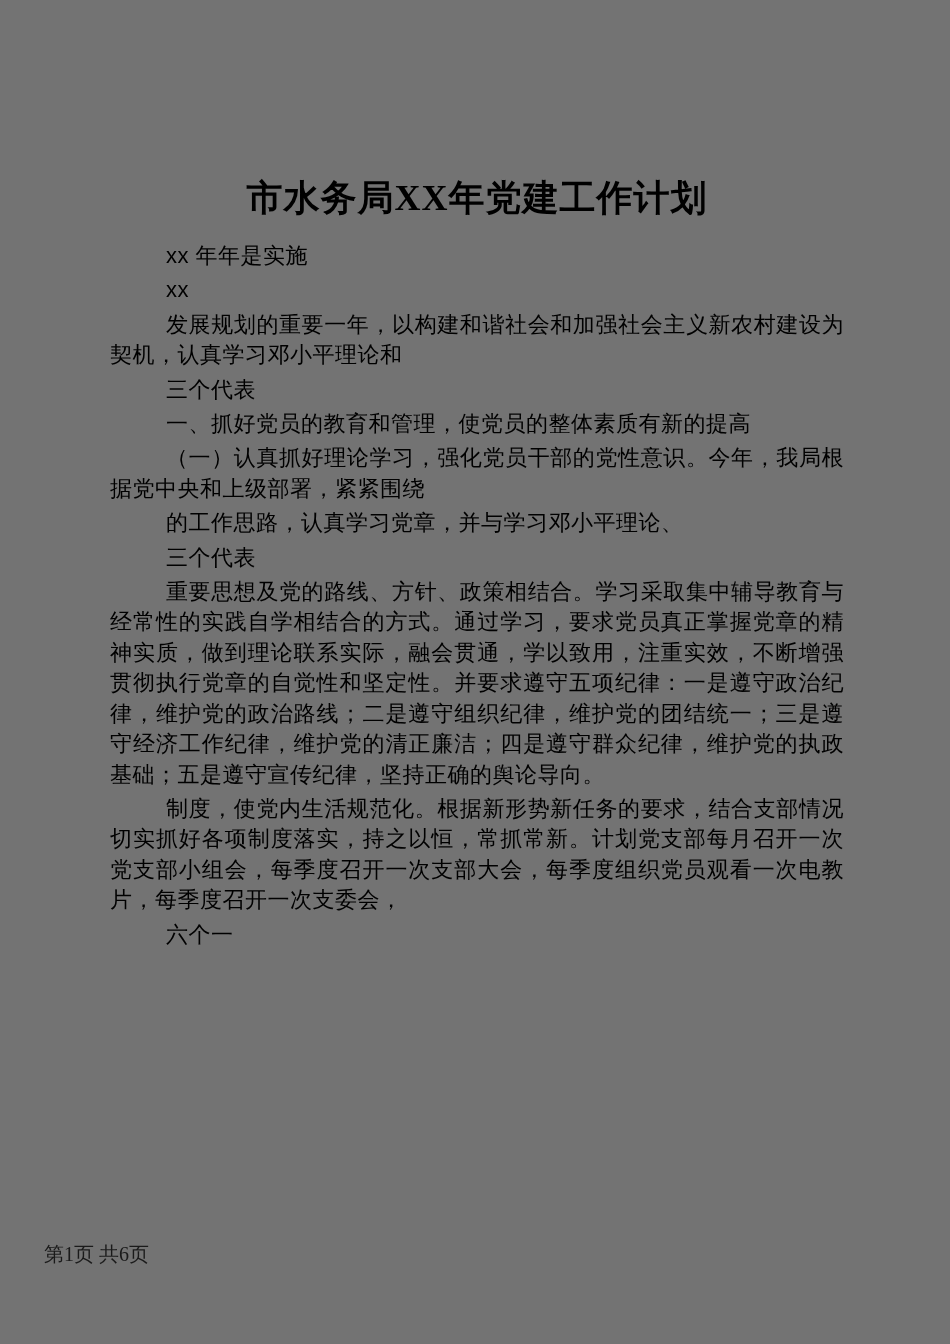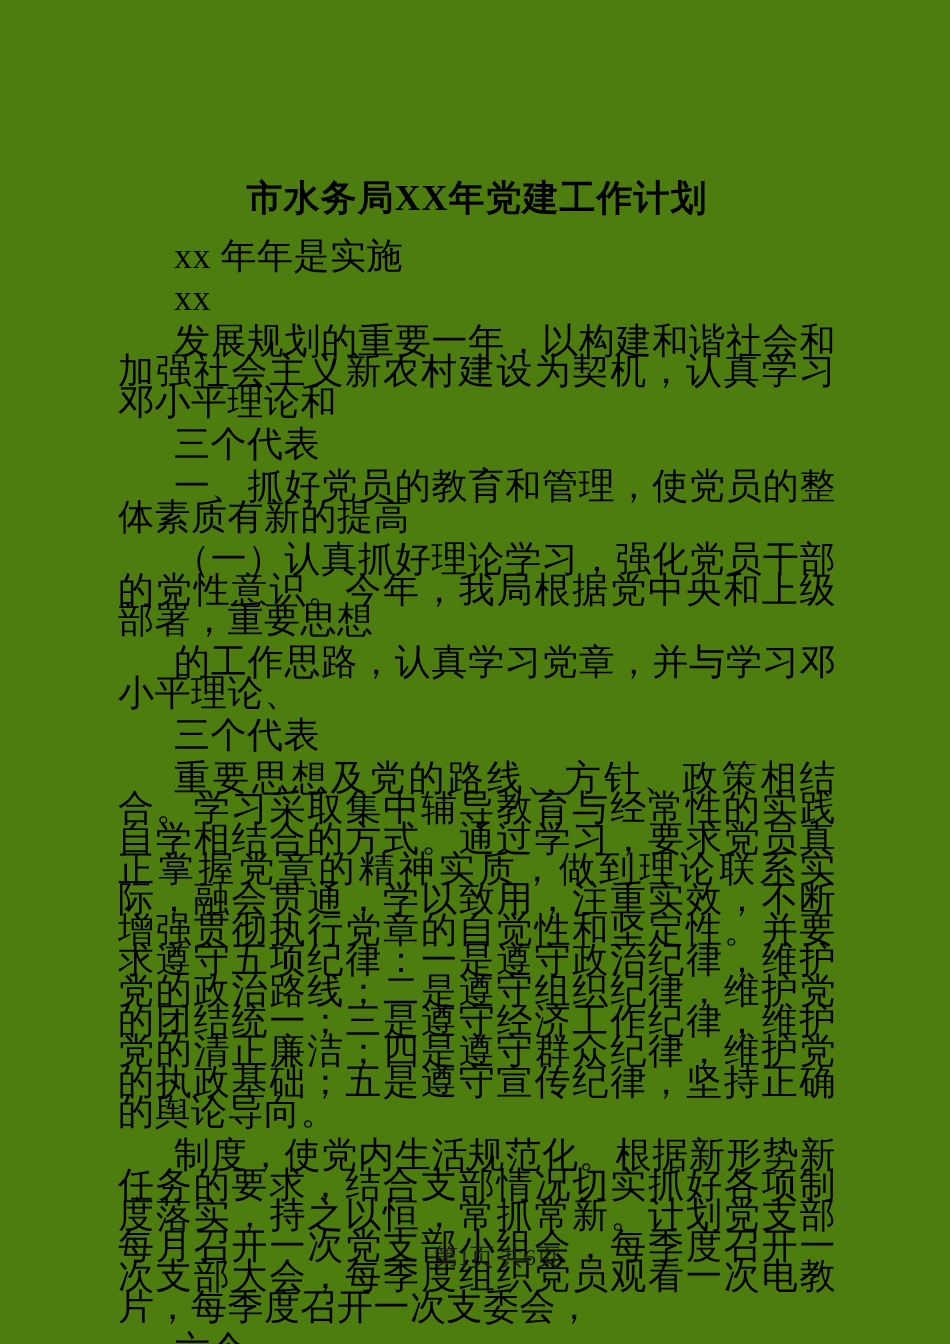--- a/index.html
+++ b/index.html
@@ -4,75 +4,75 @@
 <style>
   html, body {
     margin: 0;
     padding: 0;
     background: #ffffff;
   }
   .page {
     position: relative;
     width: 950px;
     height: 1344px;
-    background: #4d7c0f;
+    background: #737373;
     overflow: hidden;
     color: #000000;
   }
   .content {
     position: absolute;
     left: 106px;
     top: 170px;
     width: 742px;
   }
   .title {
     font-family: "Liberation Serif", "DejaVu Serif", serif;
     font-size: 36px;
     font-weight: 700;
     line-height: 57px;
     letter-spacing: 1px;
     text-align: center;
     margin: 0 0 14px 0;
     color: #000000;
   }
   .para {
-    font-family: Liberation Serif, serif;
-    font-size: 36px;
+    font-family: Liberation Sans, sans-serif;
+    font-size: 22px;
     line-height: 30.4px;
     letter-spacing: 0.5px;
-    margin: 12px;
+    margin: 4px;
     text-align: justify;
     text-indent: 56px;
     color: #000000;
   }
   .footer {
     position: absolute;
     left: 0;
     top: 1241px;
     width: 950px;
     padding-left: 44px;
     box-sizing: border-box;
-    text-align: center;
+    text-align: left;
     font-family: "Liberation Serif", "DejaVu Serif", serif;
-    font-size: 24px;
+    font-size: 20px;
     color: #1a1a1a;
   }
 </style>
 </head>
 <body>
 
 <div class="page">
   <div class="content">
     <h1 class="title">市水务局XX年党建工作计划</h1>
     <p class="para">xx 年年是实施</p>
     <p class="para">xx</p>
     <p class="para">发展规划的重要一年，以构建和谐社会和加强社会主义新农村建设为契机，认真学习邓小平理论和</p>
     <p class="para">三个代表</p>
     <p class="para">一、抓好党员的教育和管理，使党员的整体素质有新的提高</p>
-    <p class="para">（一）认真抓好理论学习，强化党员干部的党性意识。今年，我局根据党中央和上级部署，重要思想</p>
+    <p class="para">（一）认真抓好理论学习，强化党员干部的党性意识。今年，我局根据党中央和上级部署，紧紧围绕</p>
     <p class="para">的工作思路，认真学习党章，并与学习邓小平理论、</p>
     <p class="para">三个代表</p>
     <p class="para">重要思想及党的路线、方针、政策相结合。学习采取集中辅导教育与经常性的实践自学相结合的方式。通过学习，要求党员真正掌握党章的精神实质，做到理论联系实际，融会贯通，学以致用，注重实效，不断增强贯彻执行党章的自觉性和坚定性。并要求遵守五项纪律：一是遵守政治纪律，维护党的政治路线；二是遵守组织纪律，维护党的团结统一；三是遵守经济工作纪律，维护党的清正廉洁；四是遵守群众纪律，维护党的执政基础；五是遵守宣传纪律，坚持正确的舆论导向。</p>
     <p class="para">制度，使党内生活规范化。根据新形势新任务的要求，结合支部情况切实抓好各项制度落实，持之以恒，常抓常新。计划党支部每月召开一次党支部小组会，每季度召开一次支部大会，每季度组织党员观看一次电教片，每季度召开一次支委会，</p>
     <p class="para">六个一</p>
   </div>
   <div class="footer">
     <span>第1页 共6页</span>
   </div>
 </div>

